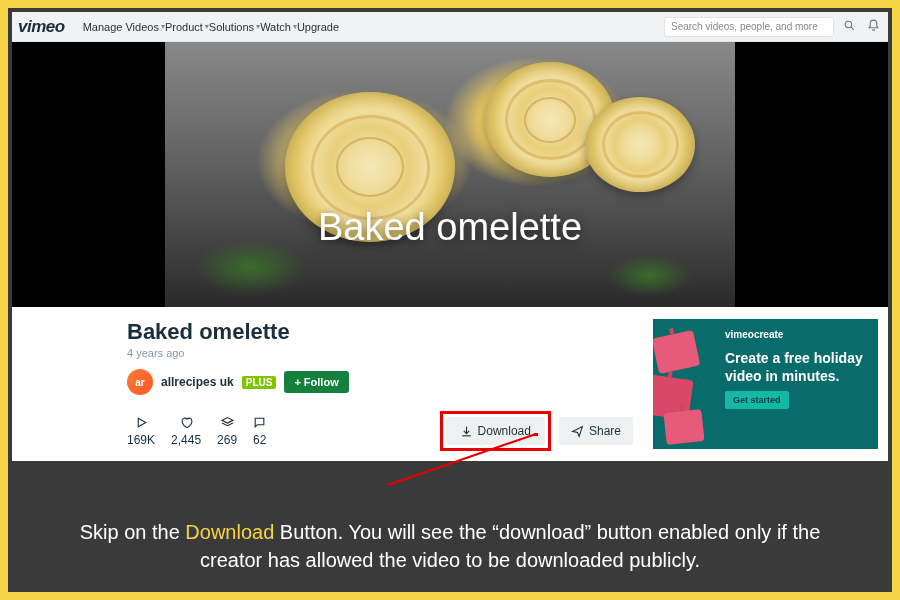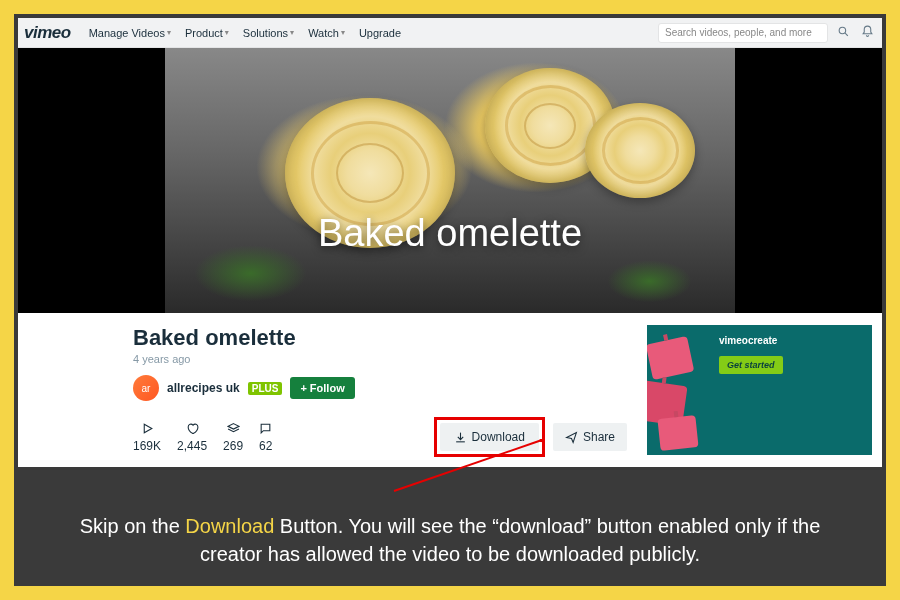--- a/index.html
+++ b/index.html
@@ -1,22 +1,22 @@
 <!DOCTYPE html>
 <html><head>
 <meta charset="utf-8">
 <style>
   * { box-sizing: border-box; margin: 0; padding: 0; }
   body { font-family: -apple-system, BlinkMacSystemFont, "Segoe UI", Helvetica, Arial, sans-serif; width: 900px; height: 600px; overflow: hidden; background: #f5d547; }
-  .outer { width: 900px; height: 600px; background: #f5d547; padding: 14px; }
+  .outer { width: 900px; height: 600px; background: #f5d547; padding: 8px; }
   .frame { width: 100%; height: 100%; background: #3a3a3a; display: flex; flex-direction: column; }
   .browser { flex: 0 0 auto; background: #fff; margin: 4px 4px 0 4px; }
   .topbar { height: 30px; background: #f1f2f3; border-bottom: 1px solid #e3e4e5; display: flex; align-items: center; padding: 0 6px; font-size: 11px; color: #1a2e3b; }
   .logo { font-weight: 900; font-size: 17px; letter-spacing: -0.5px; color: #1a2e3b; margin-right: 18px; font-style: italic; }
-  .nav { display: flex; gap: 14px; align-items: flex-end; }
+  .nav { display: flex; align-items: flex-end; }
   .nav-item { display: flex; align-items: center; gap: 2px; cursor: pointer; }
   .chev { font-size: 8px; color: #888; }
   .topbar-right { margin-left: auto; display: flex; gap: 6px; }
   .search { width: 170px; height: 20px; background: #fff; border: 1px solid #e3e4e5; border-radius: 3px; padding: 0 6px; font-size: 10px; color: #888; display: flex; align-items: center; }
   .icon-btn { width: 18px; height: 18px; display: flex; align-items: center; justify-content: center; color: #657987; font-size: 12px; }
 
   .video-area { background: #000; height: 265px; display: flex; align-items: center; justify-content: center; position: relative; margin: 0 4px; }
   .thumb { width: 570px; height: 265px; position: relative; overflow: hidden; }
   .thumb-bg { position: absolute; inset: 0; background:
     radial-gradient(ellipse 180px 120px at 35% 45%, #f2d88a 0%, #e8c968 35%, transparent 60%),
@@ -37,21 +37,21 @@
   .roll3 { width: 110px; height: 95px; left: 420px; top: 55px; }
   .spiral { position: absolute; inset: 15%; border-radius: 50%; border: 3px solid rgba(200,150,50,0.4); }
   .spiral2 { position: absolute; inset: 30%; border-radius: 50%; border: 2px solid rgba(180,130,40,0.4); }
   .thumb-title { position: absolute; left: 0; right: 0; top: 62%; text-align: center; color: #fff; font-size: 38px; font-weight: 300; text-shadow: 0 2px 8px rgba(0,0,0,0.5); }
 
   .below { background: #fff; margin: 0 4px; padding: 12px 0 10px 0; display: flex; }
   .meta-col { flex: 1; padding-left: 115px; padding-right: 20px; }
   .title { font-size: 22px; font-weight: 700; color: #1a2e3b; }
   .ago { font-size: 11px; color: #8699a6; margin-top: 2px; }
   .channel-row { display: flex; align-items: center; gap: 8px; margin-top: 10px; }
-  .avatar { width: 26px; height: 26px; border-radius: 50%; background: linear-gradient(135deg, #ff7b3a, #ff5722); color: #fff; font-size: 10px; font-weight: 400; display: flex; align-items: center; justify-content: center; }
+  .avatar { width: 26px; height: 26px; border-radius: 50%; background: linear-gradient(135deg, #ff7b3a, #ff5722); color: #fff; font-size: 10px; font-weight: 700; display: flex; align-items: center; justify-content: center; }
   .channel-name { font-size: 12px; font-weight: 700; color: #1a2e3b; }
   .plus-badge { font-size: 10px; font-weight: 700; color: #fff; background: #7fc400; padding: 1px 4px; border-radius: 2px; }
   .follow-btn { background: #15803d; color: #fff; font-size: 11px; font-weight: 600; padding: 5px 10px; border-radius: 3px; }
   .stats-row { display: flex; align-items: center; gap: 16px; margin-top: 16px; font-size: 12px; color: #1a2e3b; }
   .stat { display: flex; align-items: center; gap: 4px; flex-direction: column; }
   .stat svg, .stat .ic { width: 13px; height: 13px; }
   .actions { margin-left: auto; display: flex; gap: 8px; align-items: center; }
   .action-btn { background: #eef1f2; color: #1a2e3b; font-size: 12px; padding: 7px 12px; display: flex; align-items: center; gap: 5px; border-radius: 2px; }
   .dl-highlight { border: 3px solid #e60000; padding: 3px; }
   .dl-highlight .action-btn { padding: 7px 14px; }
@@ -59,21 +59,21 @@
   .promo { width: 225px; height: 130px; background: #0a6b6b; margin-right: 10px; position: relative; overflow: hidden; color: #fff; padding: 10px 12px 10px 72px; font-size: 10px; }
   .promo-gift { position: absolute; left: -18px; top: 10px; width: 80px; height: 110px; }
   .gift-box { position: absolute; width: 42px; height: 36px; background: #e85a7a; border-radius: 4px; }
   .gift-box::before { content: ""; position: absolute; left: 45%; top: -6px; width: 10%; height: 6px; background: #c74863; }
   .g1 { left: 20px; top: 5px; transform: rotate(-12deg); }
   .g2 { left: 8px; top: 48px; width: 48px; height: 40px; transform: rotate(8deg); background: #d94868; }
   .g3 { left: 30px; top: 82px; width: 38px; height: 32px; transform: rotate(-6deg); }
   .promo-logo { font-size: 10px; font-weight: 700; margin-bottom: 10px; }
   .promo-head { font-size: 14px; font-weight: 700; line-height: 1.25; margin-bottom: 6px; }
   .promo-body { font-size: 9px; line-height: 1.35; color: #cde; margin-bottom: 8px; }
-  .promo-cta { background: #84cc16; color: #083f3f; font-size: 9px; font-weight: 700; padding: 4px 8px; display: inline-block; border-radius: 2px; font-style: italic; }
+  .promo-cta { background: #14b8a6; color: #083f3f; font-size: 9px; font-weight: 700; padding: 4px 8px; display: inline-block; border-radius: 2px; }
 
   .caption-area { flex: 1; display: flex; flex-direction: column; align-items: center; justify-content: flex-end; padding: 0 40px 18px 40px; position: relative; }
   .arrow-svg { position: absolute; top: -28px; left: 370px; }
   .caption { color: #fff; font-size: 20px; text-align: center; line-height: 1.4; }
   .caption .hl { color: #f5d547; }
 </style>
 </head>
 <body>
 
 <div class="outer">
@@ -199,20 +199,21 @@
         </div>
       </div>
 
       <div class="promo">
         <div class="promo-gift">
           <div class="gift-box g1"></div>
           <div class="gift-box g2"></div>
           <div class="gift-box g3"></div>
         </div>
         <div class="promo-logo">vimeocreate</div>
+        <div class="promo-head">Create a free holiday video in minutes.</div>
         <span class="promo-cta">Get started</span>
       </div>
     </div>
 
     <div class="caption-area">
       <svg class="arrow-svg" width="160" height="60">
         <defs>
             <marker id="ah" markerWidth="8" markerHeight="8" refX="6" refY="3" orient="auto">
               <polygon points="0,0 7,3 0,6" fill="#e60000"></polygon>
             </marker>

